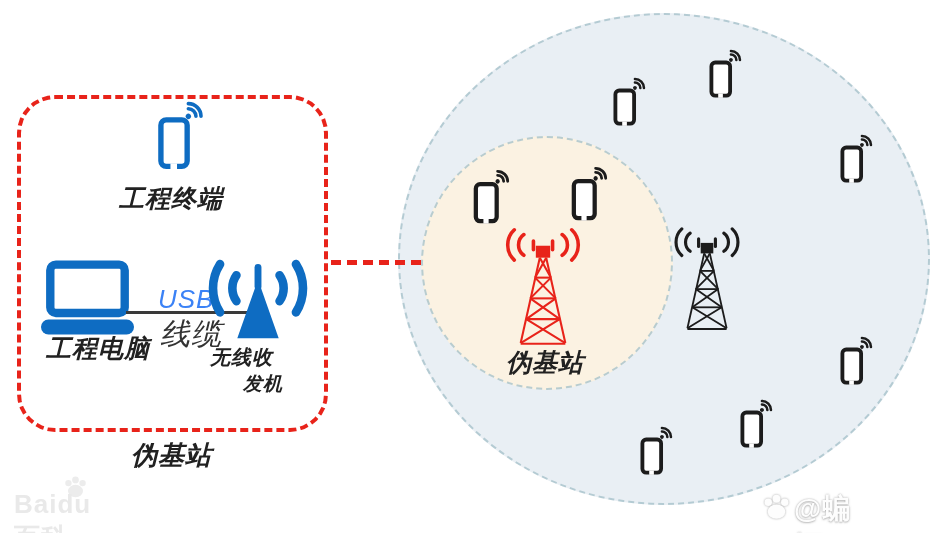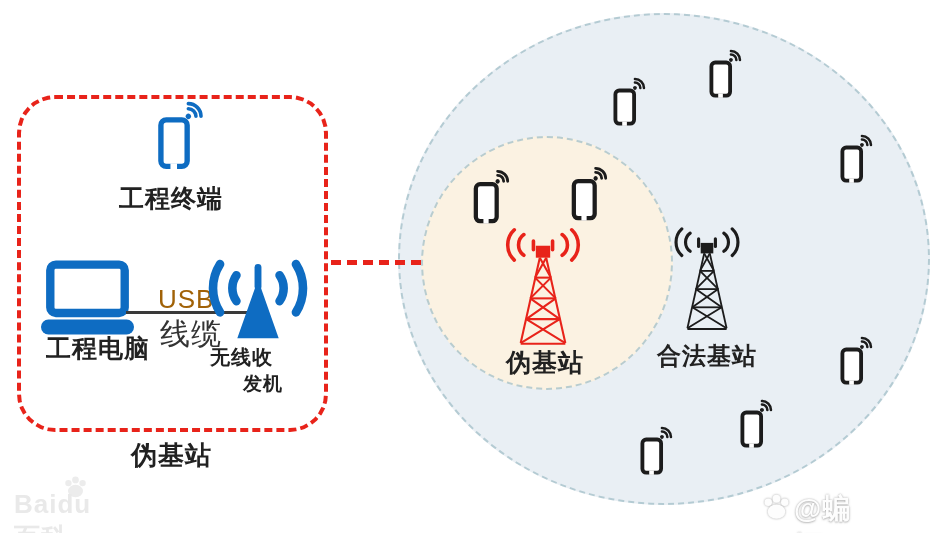--- a/index.html
+++ b/index.html
@@ -3,21 +3,21 @@
 <meta charset="utf-8">
 <style>
   html,body{margin:0;padding:0;}
   body{
     width:932px;height:533px;position:relative;overflow:hidden;
     background:#ffffff;
     font-family:"Liberation Sans","DejaVu Sans",sans-serif;
   }
   .abs{position:absolute;}
   .label{
-    color:#212121;font-weight:700;letter-spacing:1px;white-space:nowrap;
+    color:#212121;font-weight:700;letter-spacing:1px;white-space:nowrap;font-style:italic;
   }
   
   .equipment-box{
     left:17px;top:95px;width:303px;height:329px;
     border:4px dashed #e8231a;border-radius:38px;
   }
   .connector{
     left:331px;top:260px;width:90px;height:0;
     border-top:5px dashed #e8231a;
   }
@@ -118,41 +118,40 @@
   <use href="#phone-shape"></use>
 </svg>
 <div class="abs label" style="left:119px;top:182px;font-size:25px">工程终端</div>
 
 <svg class="abs icon blue" style="left:39px;top:260px" width="97" height="80" viewBox="0 0 104 86">
   <use href="#laptop-shape"></use>
 </svg>
 <div class="abs label" style="left:46px;top:332px;font-size:25px">工程电脑</div>
 
 <div class="abs usb-line"></div>
-<div class="abs label" style="left:158px;top:284px;font-size:26px;font-weight:400;color:#a16207">USB</div>
+<div class="abs label" style="left:158px;top:284px;font-size:26px;font-weight:400;color:#3b82f6">USB</div>
 <div class="abs label" style="left:160px;top:314px;font-size:30px;font-weight:400;color:#333">线缆</div>
 
 <svg class="abs icon blue" style="left:208px;top:258px" width="100" height="88" viewBox="0 0 116 100">
   <use href="#antenna-shape"></use>
 </svg>
 <div class="abs label" style="left:210px;top:344px;font-size:20px">无线收</div>
 <div class="abs label" style="left:243px;top:371px;font-size:19px">发机</div>
 
 <div class="abs label" style="left:131px;top:438px;font-size:26px">伪基站</div>
 
 <svg class="abs icon red" style="left:503px;top:225px" width="80" height="126" viewBox="0 0 100 158">
   <use href="#tower-shape"></use>
 </svg>
 <div class="abs label" style="left:506px;top:346px;font-size:25px">伪基站</div>
 
 <svg class="abs icon black" style="left:672px;top:224px" width="70" height="112" viewBox="0 0 100 158">
   <use href="#tower-shape"></use>
 </svg>
 <div class="abs" style="left:617px;top:340px;width:180px;text-align:center">
-  <div class="label" style="font-size:24px">合法基站</div>
 </div>
 
 <svg class="abs icon black" style="left:472px;top:170px" width="38" height="54" viewBox="0 0 80 114">
     <use href="#phone-shape"></use>
   </svg>
 <svg class="abs icon black" style="left:570px;top:167px" width="38" height="54" viewBox="0 0 80 114">
     <use href="#phone-shape"></use>
   </svg>
 
 <svg class="abs icon black" style="left:612px;top:77px" width="34" height="50" viewBox="0 0 80 114">

